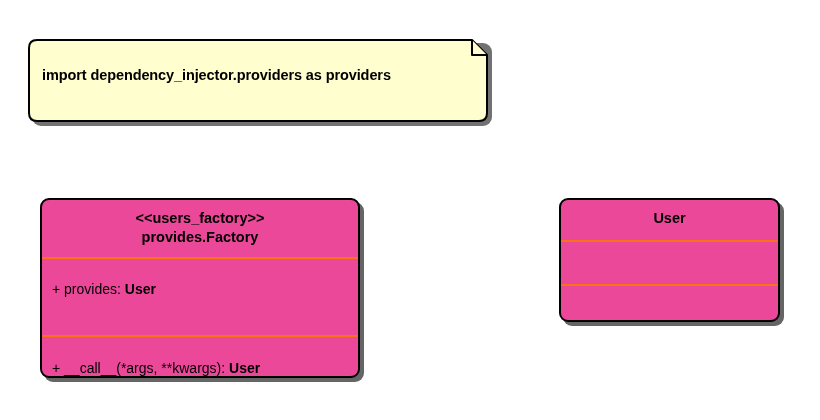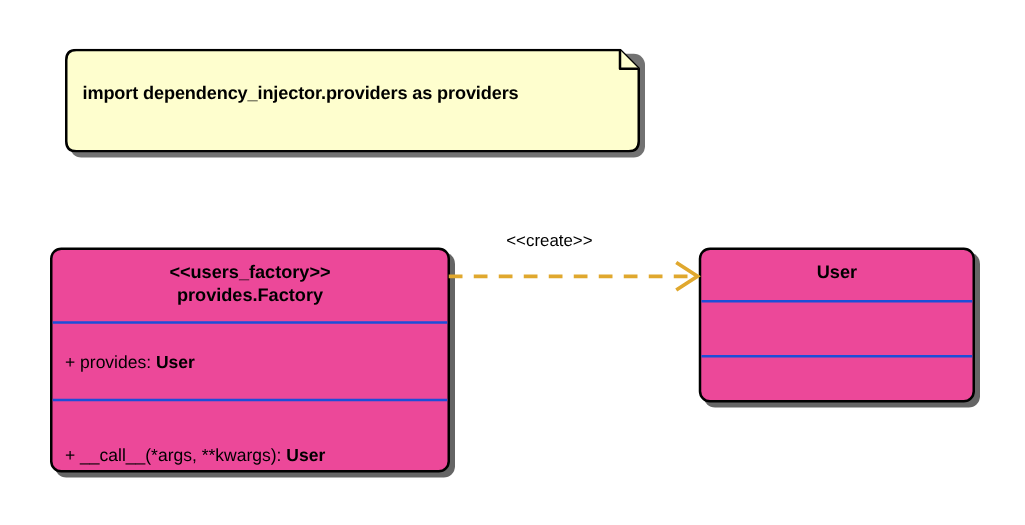--- a/index.html
+++ b/index.html
@@ -17,21 +17,21 @@
   .canvas {
     position: absolute;
     left: 0; top: 0;
     width: 820px;
     height: 420px;
   }
 
   
   .note {
     position: absolute;
-    left: 52px;
+    left: 28px;
     top: 39px;
     width: 460px;
     height: 83px;
   }
   .note-shadow {
     position: absolute;
     left: 4px;
     top: 4px;
     width: 460px;
     height: 83px;
@@ -72,21 +72,21 @@
     border-radius: 9px;
     opacity: 0.6;
     filter: blur(0.6px);
   }
   .cls-compartment {
     box-sizing: border-box;
     width: 100%;
     position: relative;
   }
   .divider {
-    border-top: 2px solid #1d4ed8;
+    border-top: 2px solid #f97316;
   }
   .cls-title {
     text-align: center;
     font-size: 14.5px;
     font-weight: bold;
     color: #000000;
     line-height: 19px;
     white-space: nowrap;
   }
   .cls-row {
@@ -105,21 +105,21 @@
     height: 180px;
   }
   .factory-shadow {
     left: 44px;
     top: 202px;
     width: 320px;
     height: 180px;
   }
   .factory .c1 { height: 57px; padding-top: 9px; }
   .factory .c2 { height: 62px; padding-top: 22px; }
-  .factory .c3 { height: 57px; padding-top: 35px; }
+  .factory .c3 { height: 57px; padding-top: 23px; margin-top: 16px; }
 
   
   .user {
     left: 559px;
     top: 198px;
     width: 221px;
     height: 124px;
   }
   .user-shadow {
     left: 563px;
@@ -178,21 +178,14 @@
 
   <div class="cls-shadow user-shadow"></div>
   <div class="cls user">
     <div class="cls-compartment c1">
       <div class="cls-title">User</div>
     </div>
     <div class="cls-compartment c2 divider"></div>
     <div class="cls-compartment c3 divider"></div>
   </div>
 
-  <div class="connector">
-    <div class="connector-label">&lt;&lt;create&gt;&gt;</div>
-    <svg width="215" height="60" viewBox="0 0 215 60">
-      <line x1="4" y1="36" x2="198" y2="36" stroke="#E0A82E" stroke-width="3" stroke-dasharray="11 9"></line>
-      <path d="M 186 25 L 203 36 L 186 47" fill="none" stroke="#E0A82E" stroke-width="3" stroke-linecap="butt" stroke-linejoin="miter"></path>
-    </svg>
-  </div>
 
 </div>
 
 </body></html>

